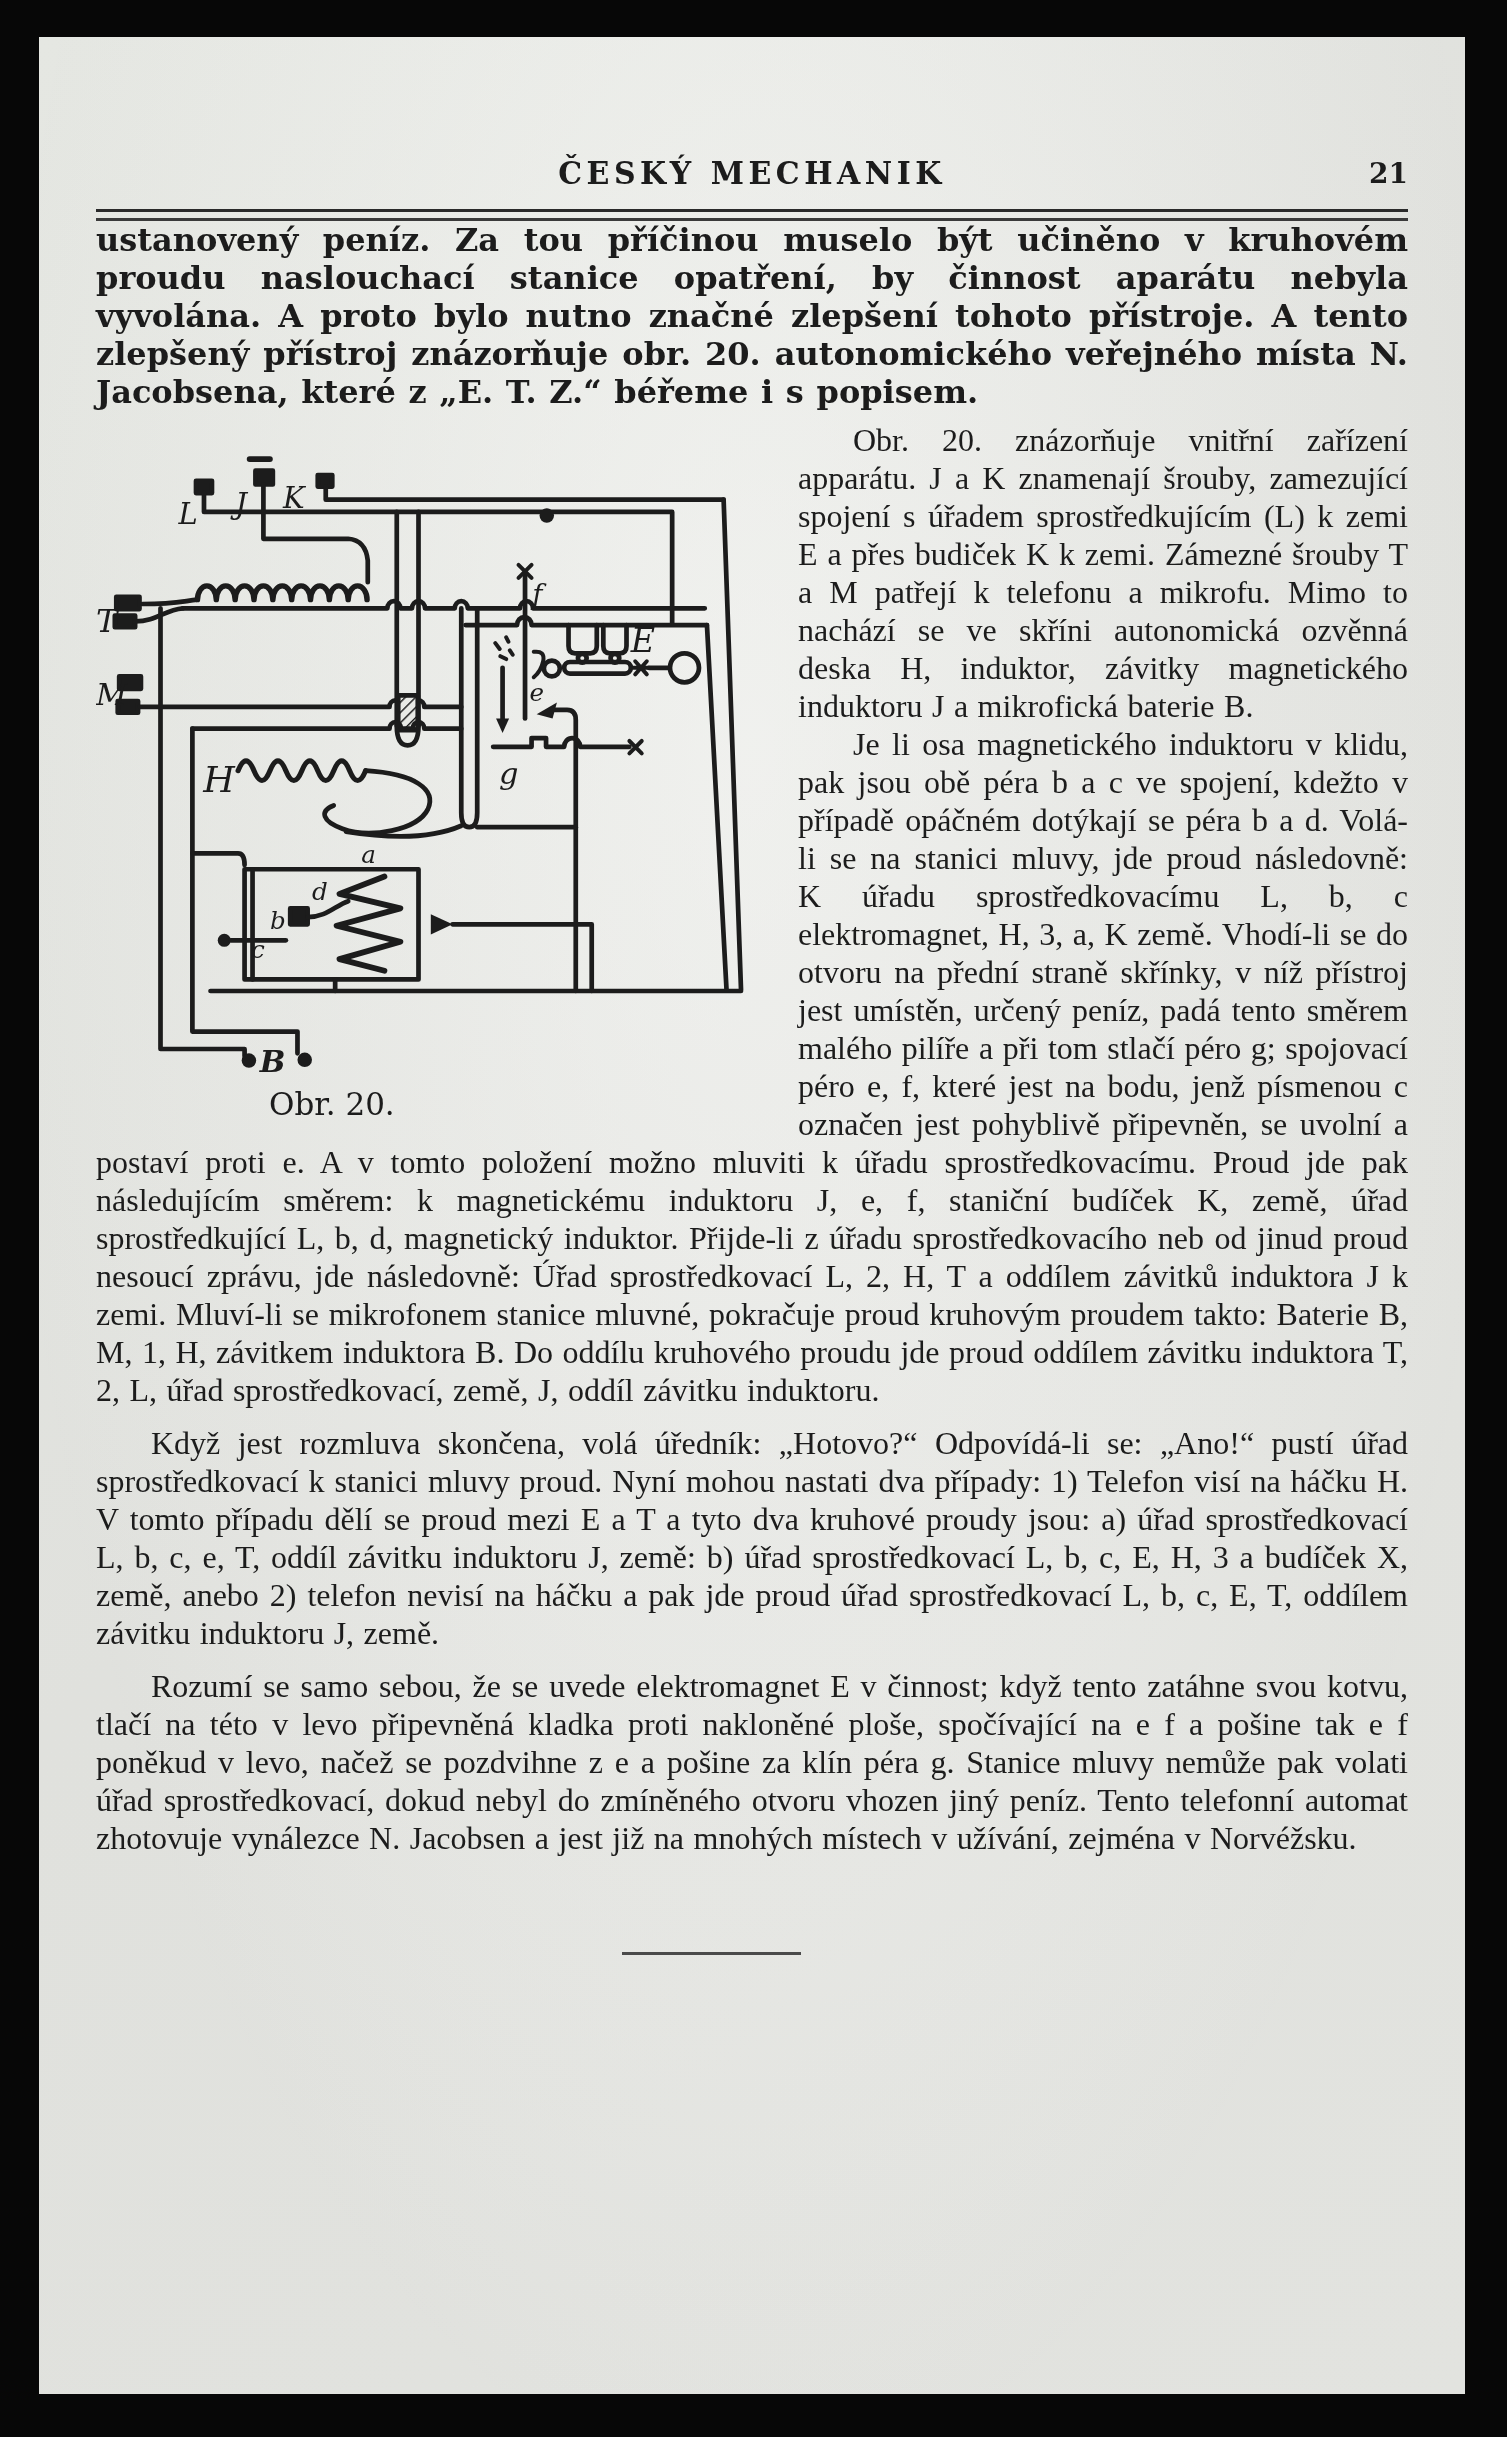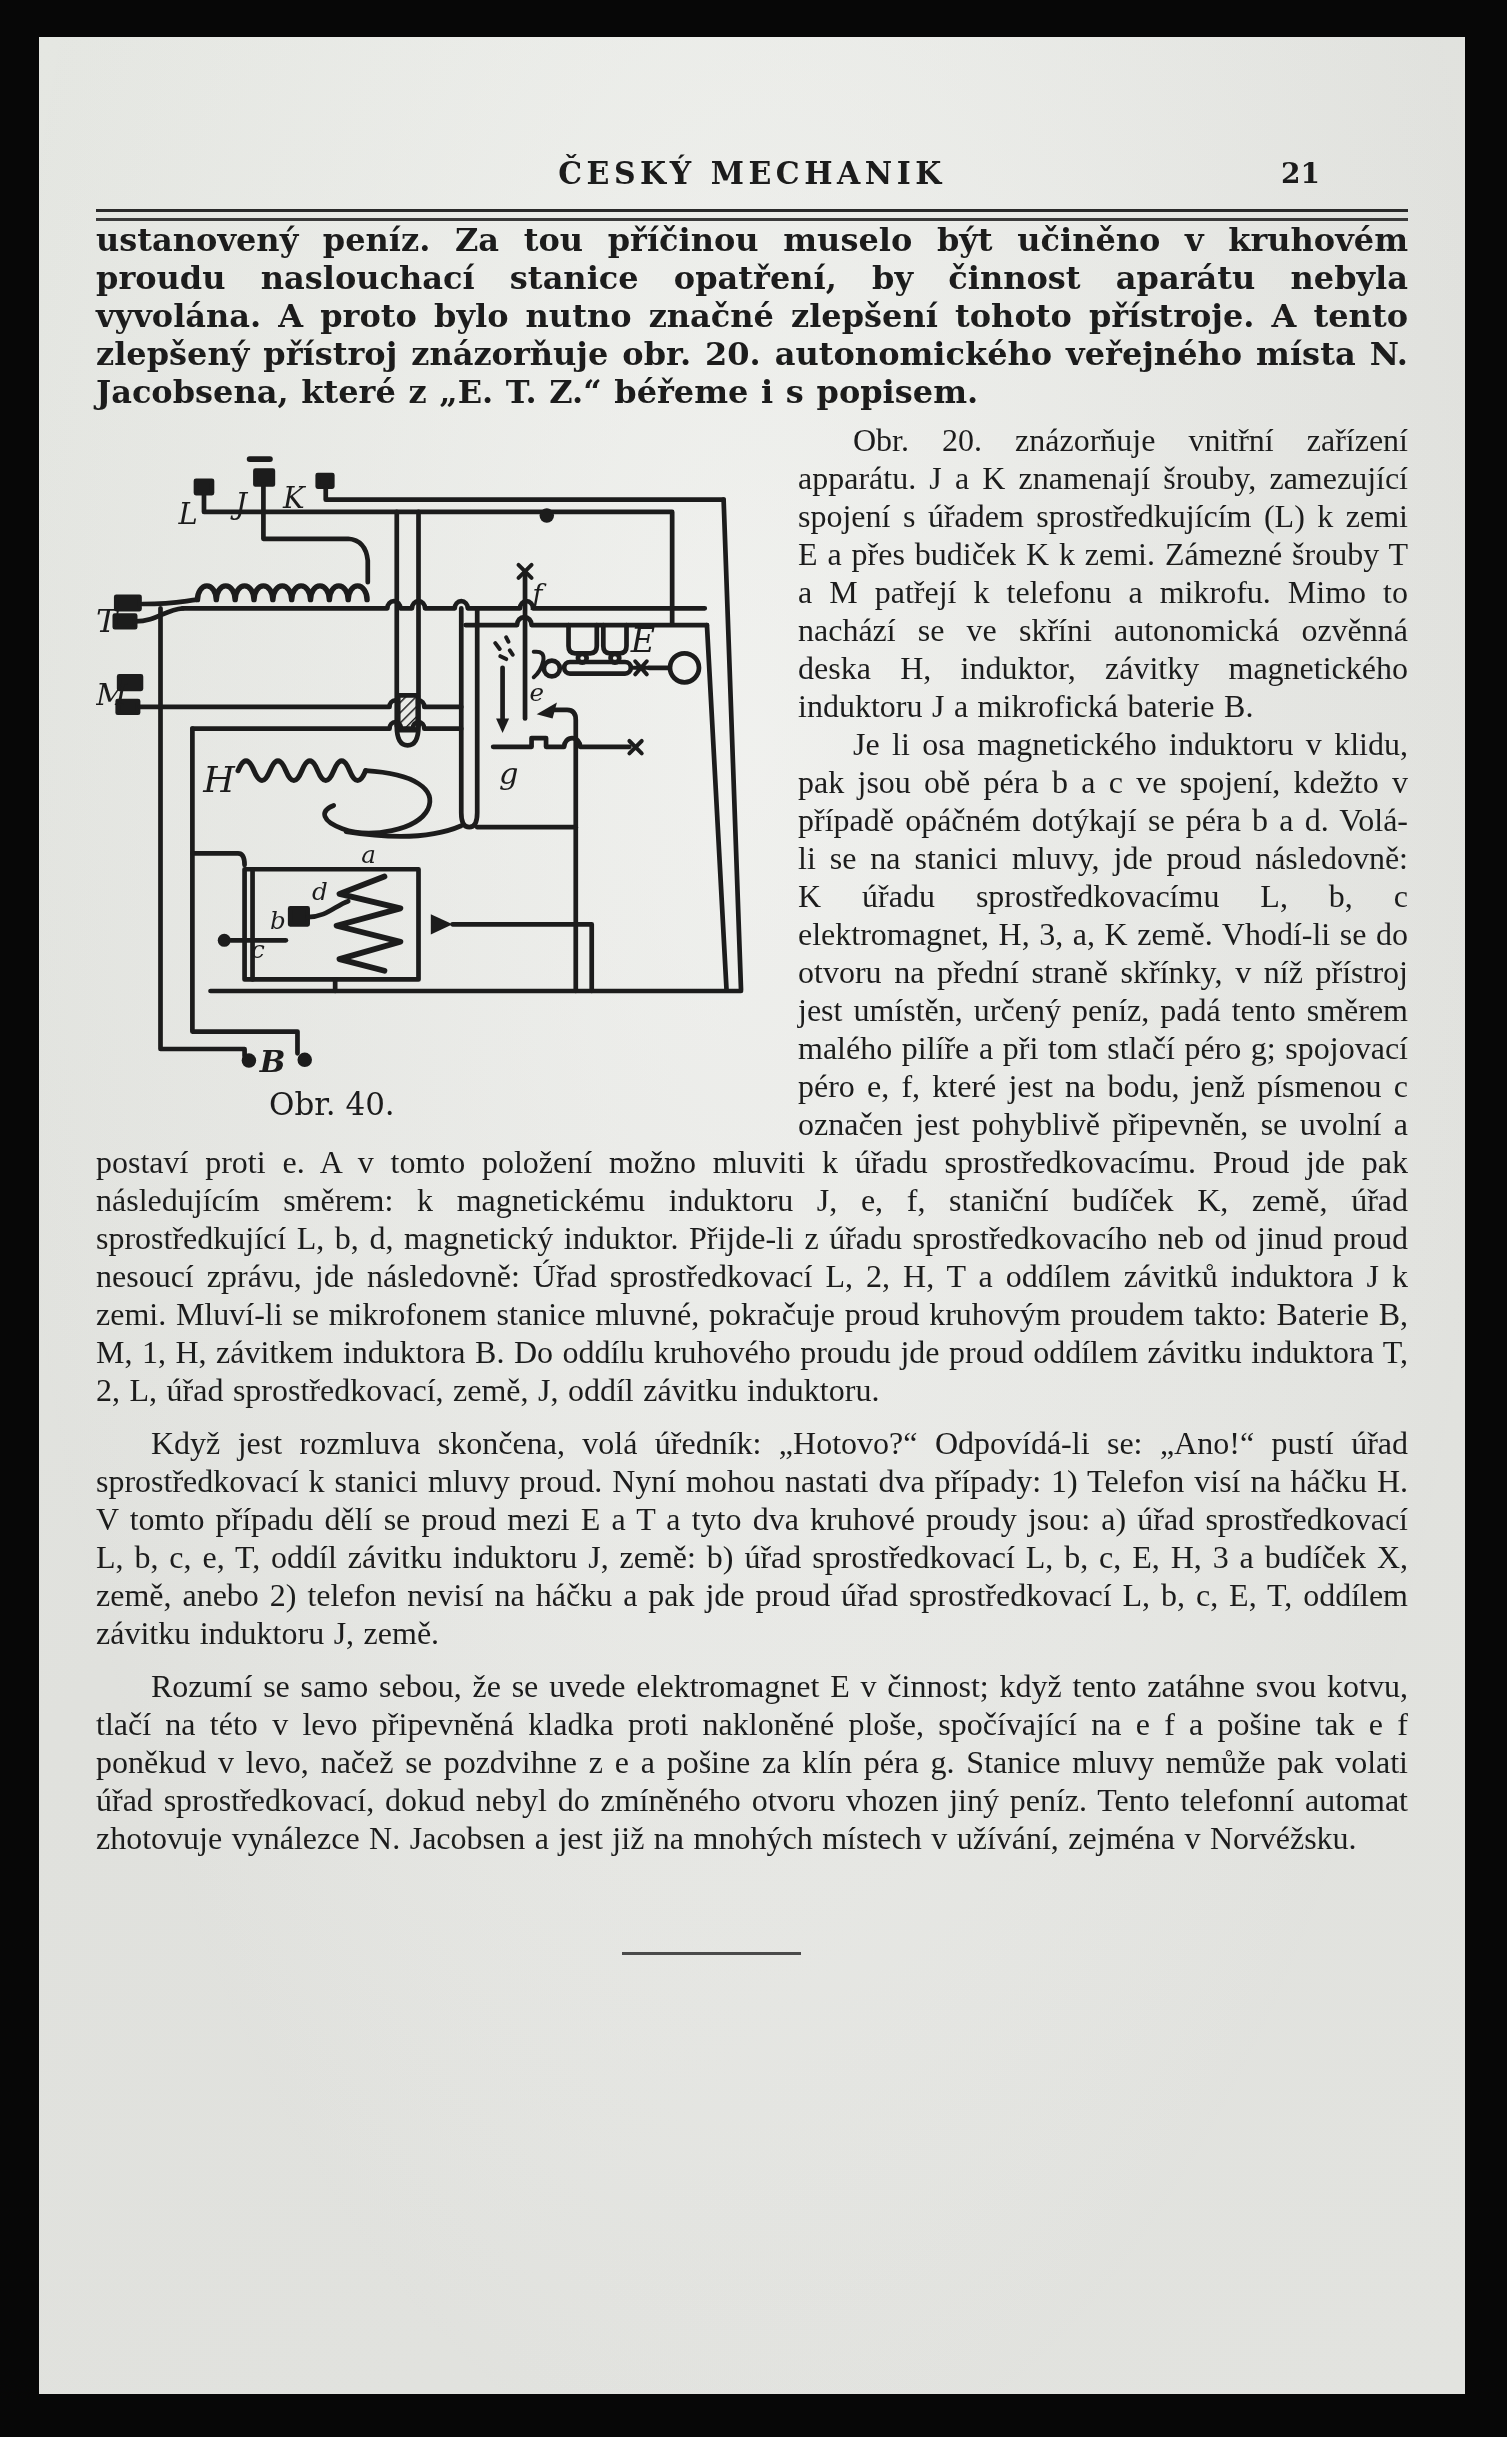--- a/index.html
+++ b/index.html
@@ -76,21 +76,21 @@
   .ink-text{ fill:#1c1c1c; font-family:"DejaVu Serif",serif; font-style:italic; }
 </style>
 </head>
 <body>
 
 <div class="page">
 
   <div class="header-row">
     <div class="page-number" style="visibility:hidden"></div>
     <div class="journal-title">ČESKÝ MECHANIK</div>
-    <div class="page-number" style="text-align:left">21</div>
+    <div class="page-number" style="text-align:right">21</div>
   </div>
 
   <div class="double-rule"></div>
 
   <p class="body-text first-para">ustanovený peníz. Za tou příčinou muselo být učiněno v kruhovém proudu naslouchací stanice opatření, by činnost aparátu nebyla vyvolána. A proto bylo nutno značné zlepšení tohoto přístroje. A tento zlepšený přístroj znázorňuje obr. 20. autonomického veřejného místa N. Jacobsena, které z „E. T. Z.“ béřeme i s popisem.</p>
 
   <div class="figure-float">
     <svg viewBox="0 0 930 900" xmlns="http://www.w3.org/2000/svg">
       <defs>
         <pattern id="hatch" width="10" height="10" patternTransform="rotate(45)" patternUnits="userSpaceOnUse">
@@ -192,21 +192,21 @@
       <text class="ink-text" x="738" y="318" font-size="46">E</text>
       <text class="ink-text" x="602" y="252" font-size="38">f</text>
       <text class="ink-text" x="598" y="386" font-size="34">e</text>
       <text class="ink-text" x="556" y="500" font-size="42">g</text>
       <text class="ink-text" x="366" y="610" font-size="34">a</text>
       <text class="ink-text" x="298" y="660" font-size="34">d</text>
       <text class="ink-text" x="240" y="700" font-size="34">b</text>
       <text class="ink-text" x="214" y="740" font-size="34">c</text>
       <text class="ink-text" x="226" y="898" font-size="42" font-weight="bold">B</text>
     </svg>
-    <div class="figure-caption">Obr. 40.</div>
+    <div class="figure-caption">Obr. 20.</div>
   </div>
 
   <p class="body-text indent" style="margin-top:10.4px">Obr. 20. znázorňuje vnitřní zařízení apparátu. J a K znamenají šrouby, zamezující spojení s úřadem sprostředkujícím (L) k zemi E a přes budiček K k zemi. Zámezné šrouby T a M patřejí k telefonu a mikrofu. Mimo to nachází se ve skříni autonomická ozvěnná deska H, induktor, závitky magnetického induktoru J a mikrofická baterie B.</p>
   <p class="body-text indent">Je li osa magnetického induktoru v klidu, pak jsou obě péra b a c ve spojení, kdežto v případě opáčném dotýkají se péra b a d. Volá-li se na stanici mluvy, jde proud následovně: K úřadu sprostředkovacímu L, b, c elektromagnet, H, 3, a, K země. Vhodí-li se do otvoru na přední straně skřínky, v níž přístroj jest umístěn, určený peníz, padá tento směrem malého pilíře a při tom stlačí péro g; spojovací péro e, f, které jest na bodu, jenž písmenou c označen jest pohyblivě připevněn, se uvolní a postaví proti e. A v tomto položení možno mluviti k úřadu sprostředkovacímu. Proud jde pak následujícím směrem: k magnetickému induktoru J, e, f, staniční budíček K, země, úřad sprostředkující L, b, d, magnetický induktor. Přijde-li z úřadu sprostředkovacího neb od jinud proud nesoucí zprávu, jde následovně: Úřad sprostředkovací L, 2, H, T a oddílem závitků induktora J k zemi. Mluví-li se mikrofonem stanice mluvné, pokračuje proud kruhovým proudem takto: Baterie B, M, 1, H, závitkem induktora B. Do oddílu kruhového proudu jde proud oddílem závitku induktora T, 2, L, úřad sprostředkovací, země, J, oddíl závitku induktoru.</p>
   <p class="body-text indent" style="margin-top:15px">Když jest rozmluva skončena, volá úředník: „Hotovo?“ Odpovídá-li se: „Ano!“ pustí úřad sprostředkovací k stanici mluvy proud. Nyní mohou nastati dva případy: 1) Telefon visí na háčku H. V tomto případu dělí se proud mezi E a T a tyto dva kruhové proudy jsou: a) úřad sprostředkovací L, b, c, e, T, oddíl závitku induktoru J, země: b) úřad sprostředkovací L, b, c, E, H, 3 a budíček X, země, anebo 2) telefon nevisí na háčku a pak jde proud úřad sprostředkovací L, b, c, E, T, oddílem závitku induktoru J, země.</p>
   <p class="body-text indent" style="margin-top:15px">Rozumí se samo sebou, že se uvede elektromagnet E v činnost; když tento zatáhne svou kotvu, tlačí na této v levo připevněná kladka proti nakloněné ploše, spočívající na e f a pošine tak e f poněkud v levo, načež se pozdvihne z e a pošine za klín péra g. Stanice mluvy nemůže pak volati úřad sprostředkovací, dokud nebyl do zmíněného otvoru vhozen jiný peníz. Tento telefonní automat zhotovuje vynálezce N. Jacobsen a jest již na mnohých místech v užívání, zejména v Norvéžsku.</p>
 
   <hr class="end-rule">
 
 </div>

